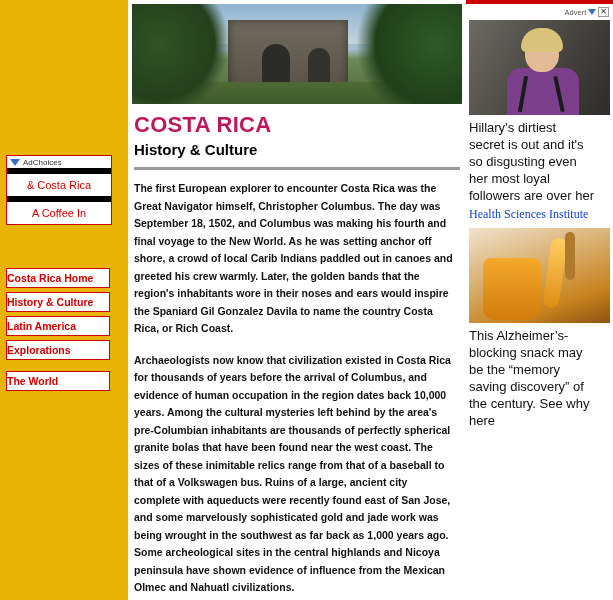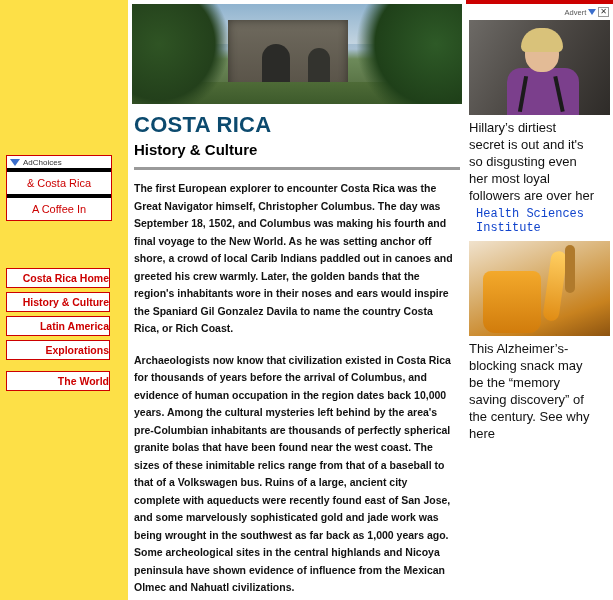--- a/index.html
+++ b/index.html
@@ -20,21 +20,21 @@
     height: 600px;
   }
 
   
   .left-col {
     position: absolute;
     left: 0;
     top: 0;
     width: 128px;
     height: 600px;
-    background: #fde047;
+    background: #eab308;
   }
   .adchoices-box {
     position: absolute;
     left: 6px;
     top: 155px;
     width: 104px;
     background: #ffffff;
     border: 1px solid #cc0000;
     padding: 0;
   }
@@ -53,21 +53,21 @@
     margin-right: 3px;
   }
   .adchoices-label {
     font-size: 8px;
     color: #333;
     font-family: "Liberation Sans", sans-serif;
   }
   .ad-link-row {
     background: #fff;
     padding: 3px 4px;
-    border-top: 4px solid #000000;
+    border-top: 6px solid #000000;
   }
   .ad-link {
     display: block;
     font-size: 11px;
     color: #cc0000;
     text-decoration: none;
     text-align: center;
     font-family: "Liberation Sans", sans-serif;
     padding: 2px 0;
   }
@@ -80,21 +80,21 @@
   }
   .nav-btn {
     display: block;
     width: 100%;
     box-sizing: border-box;
     background: #ffffff;
     color: #cc0000;
     border: 1px solid #cc0000;
     font-size: 10.5px;
     font-weight: bold;
-    text-align: right;
+    text-align: left;
     padding: 3px 0;
     margin-bottom: 4px;
     font-family: "Liberation Sans", sans-serif;
     cursor: pointer;
   }
   .nav-group2 {
     position: absolute;
     left: 6px;
     top: 371px;
     width: 104px;
@@ -151,21 +151,21 @@
     background: #33332e;
     border-radius: 11px 11px 0 0;
   }
   .hero .ground {
     position: absolute;
     left: 0; bottom: 0; width: 100%; height: 22px;
     background: linear-gradient(#4e6b37, #3d5a2b);
   }
 
   .title {
-    color: #0c4a6e;
+    color: #be185d;
     font-size: 22px;
     font-weight: bold;
     margin: 8px 0 0 6px;
     letter-spacing: .3px;
     font-family: "Liberation Sans", sans-serif;
   }
   .subtitle {
     color: #000000;
     font-size: 15px;
     font-weight: bold;
@@ -291,24 +291,23 @@
   .ad-text {
     font-size: 13px;
     line-height: 17px;
     color: #111;
     font-family: "Liberation Sans", sans-serif;
     margin: 0 16px 3px 0;
   }
   .ad-source {
     font-size: 12px;
     color: #1144cc;
-    font-family: Liberation Mono, monospace;
+    font-family: Liberation Serif, serif;
     text-decoration: none;
     display: block;
-    margin-left: 7px;
   }
 </style>
 </head>
 <body>
 
 <div class="page">
 
   <div class="left-col">
 
     <div class="adchoices-box">

